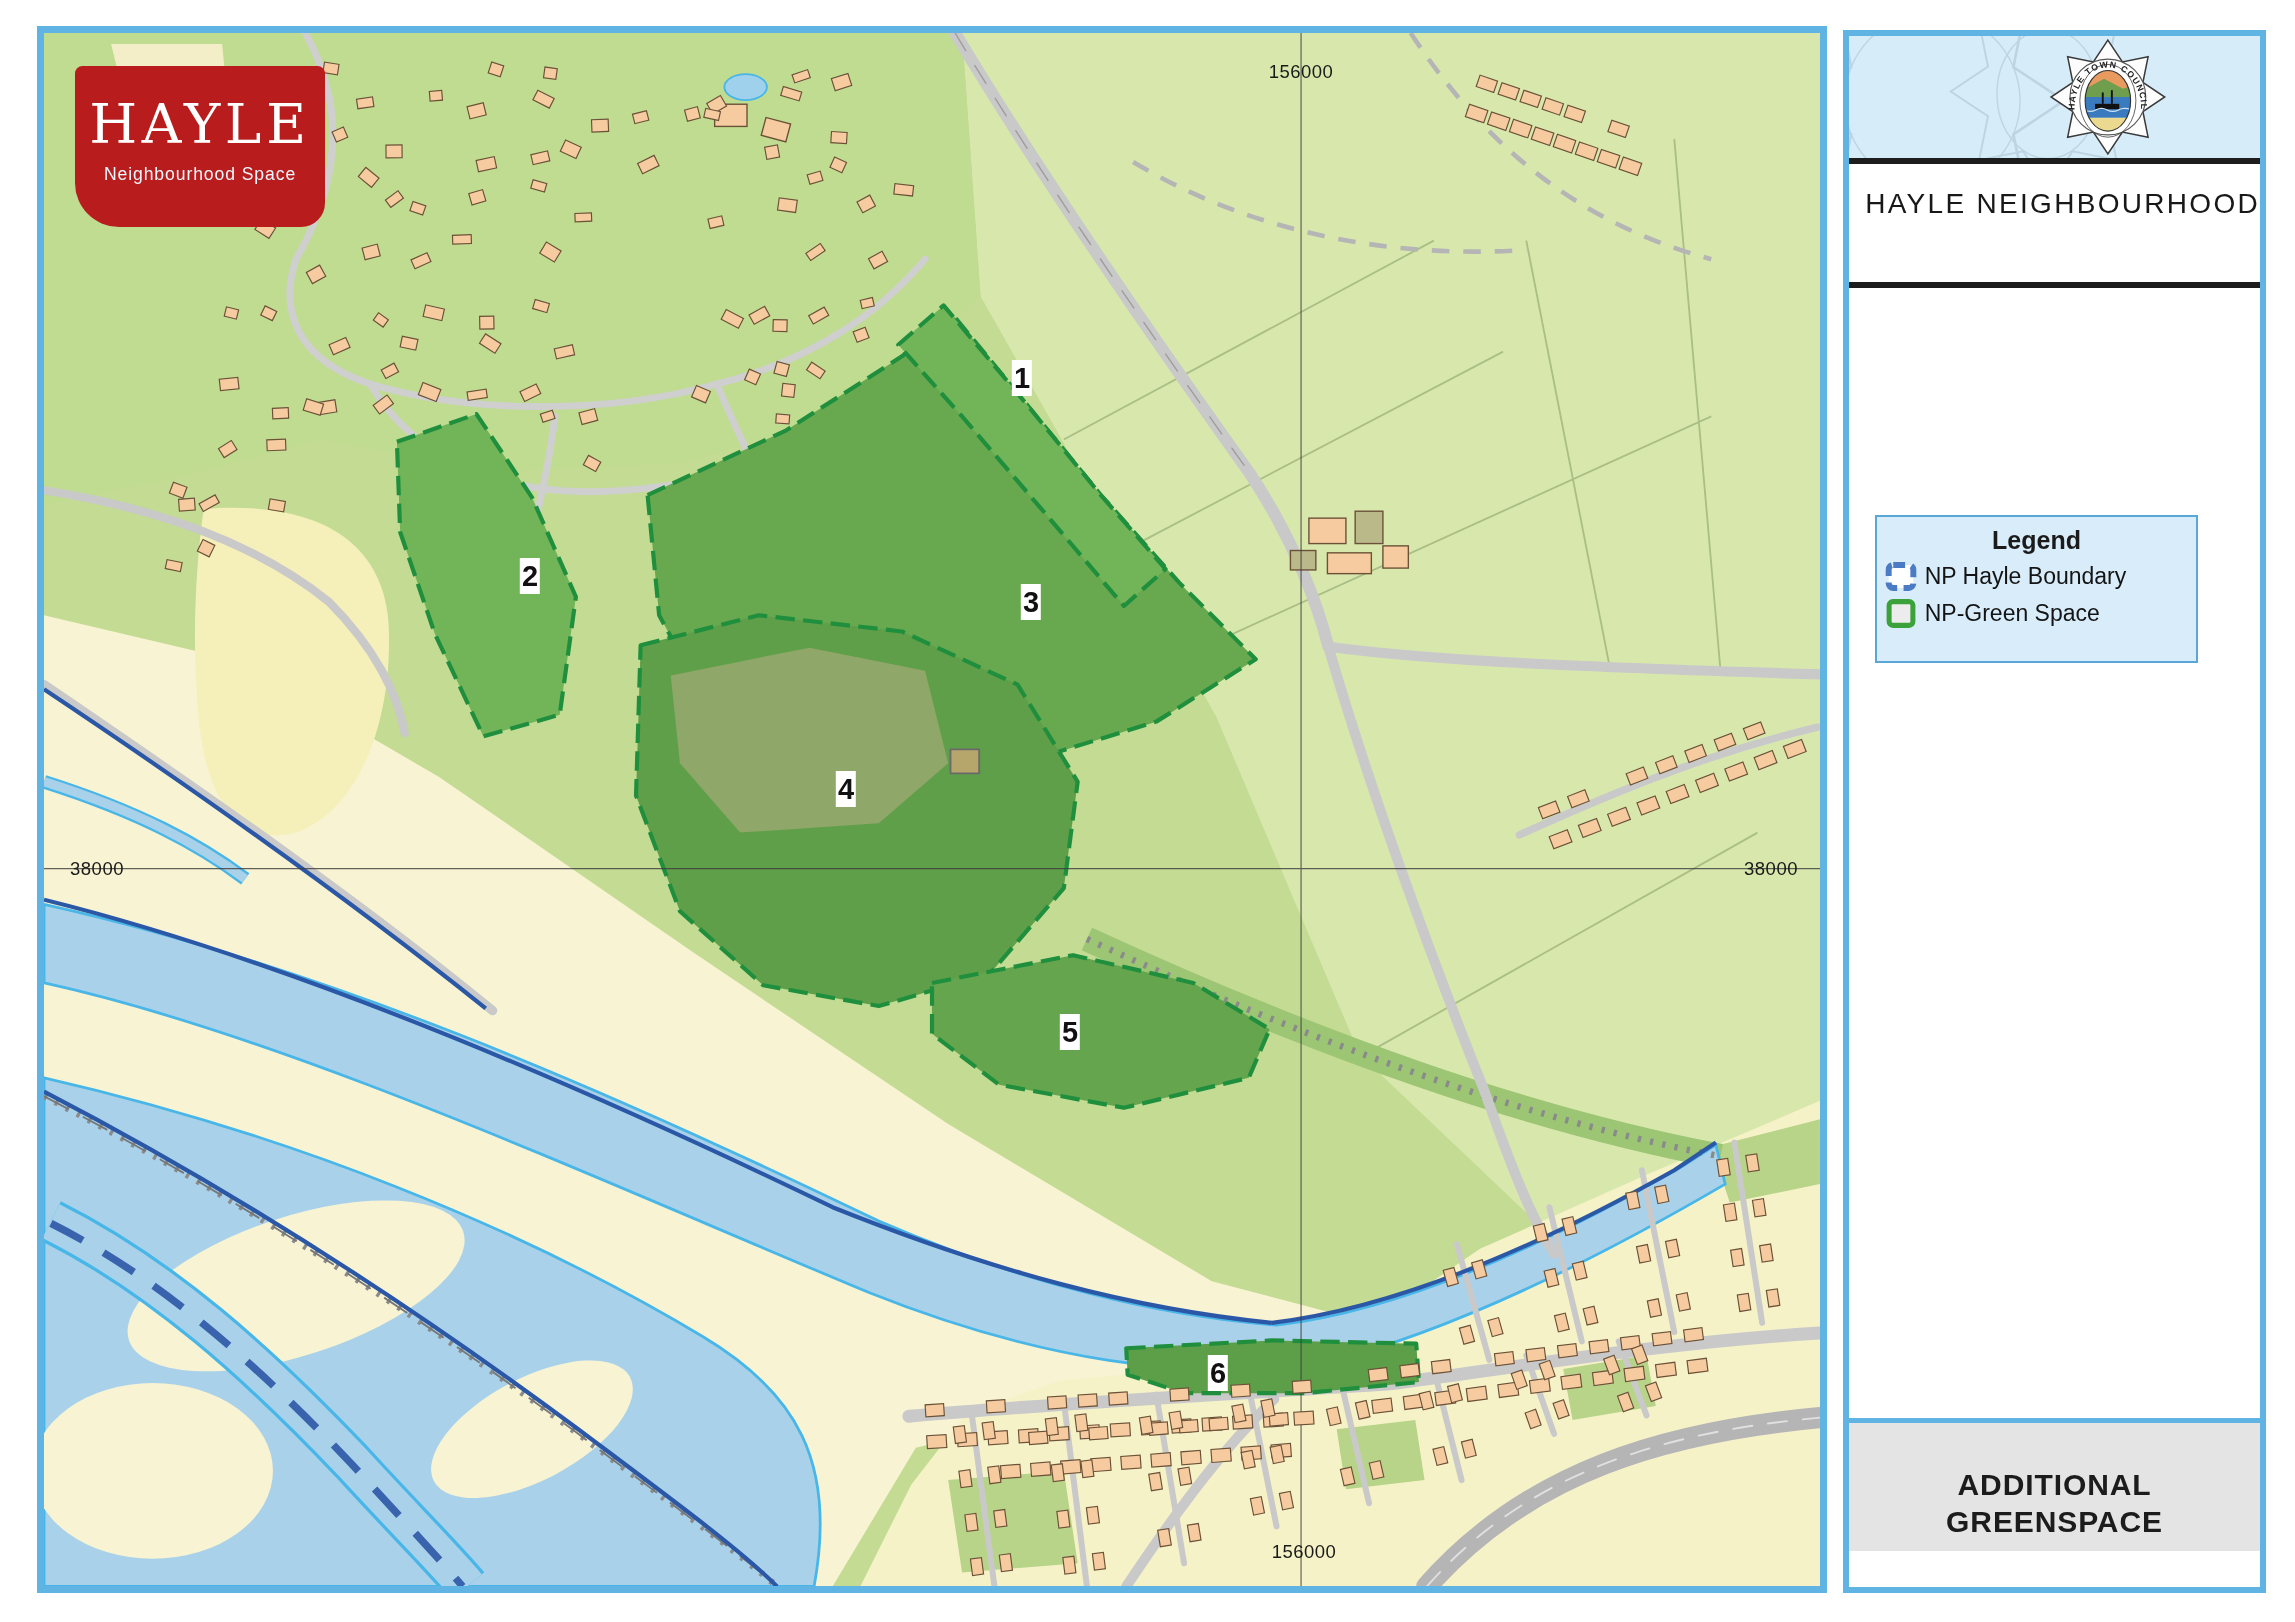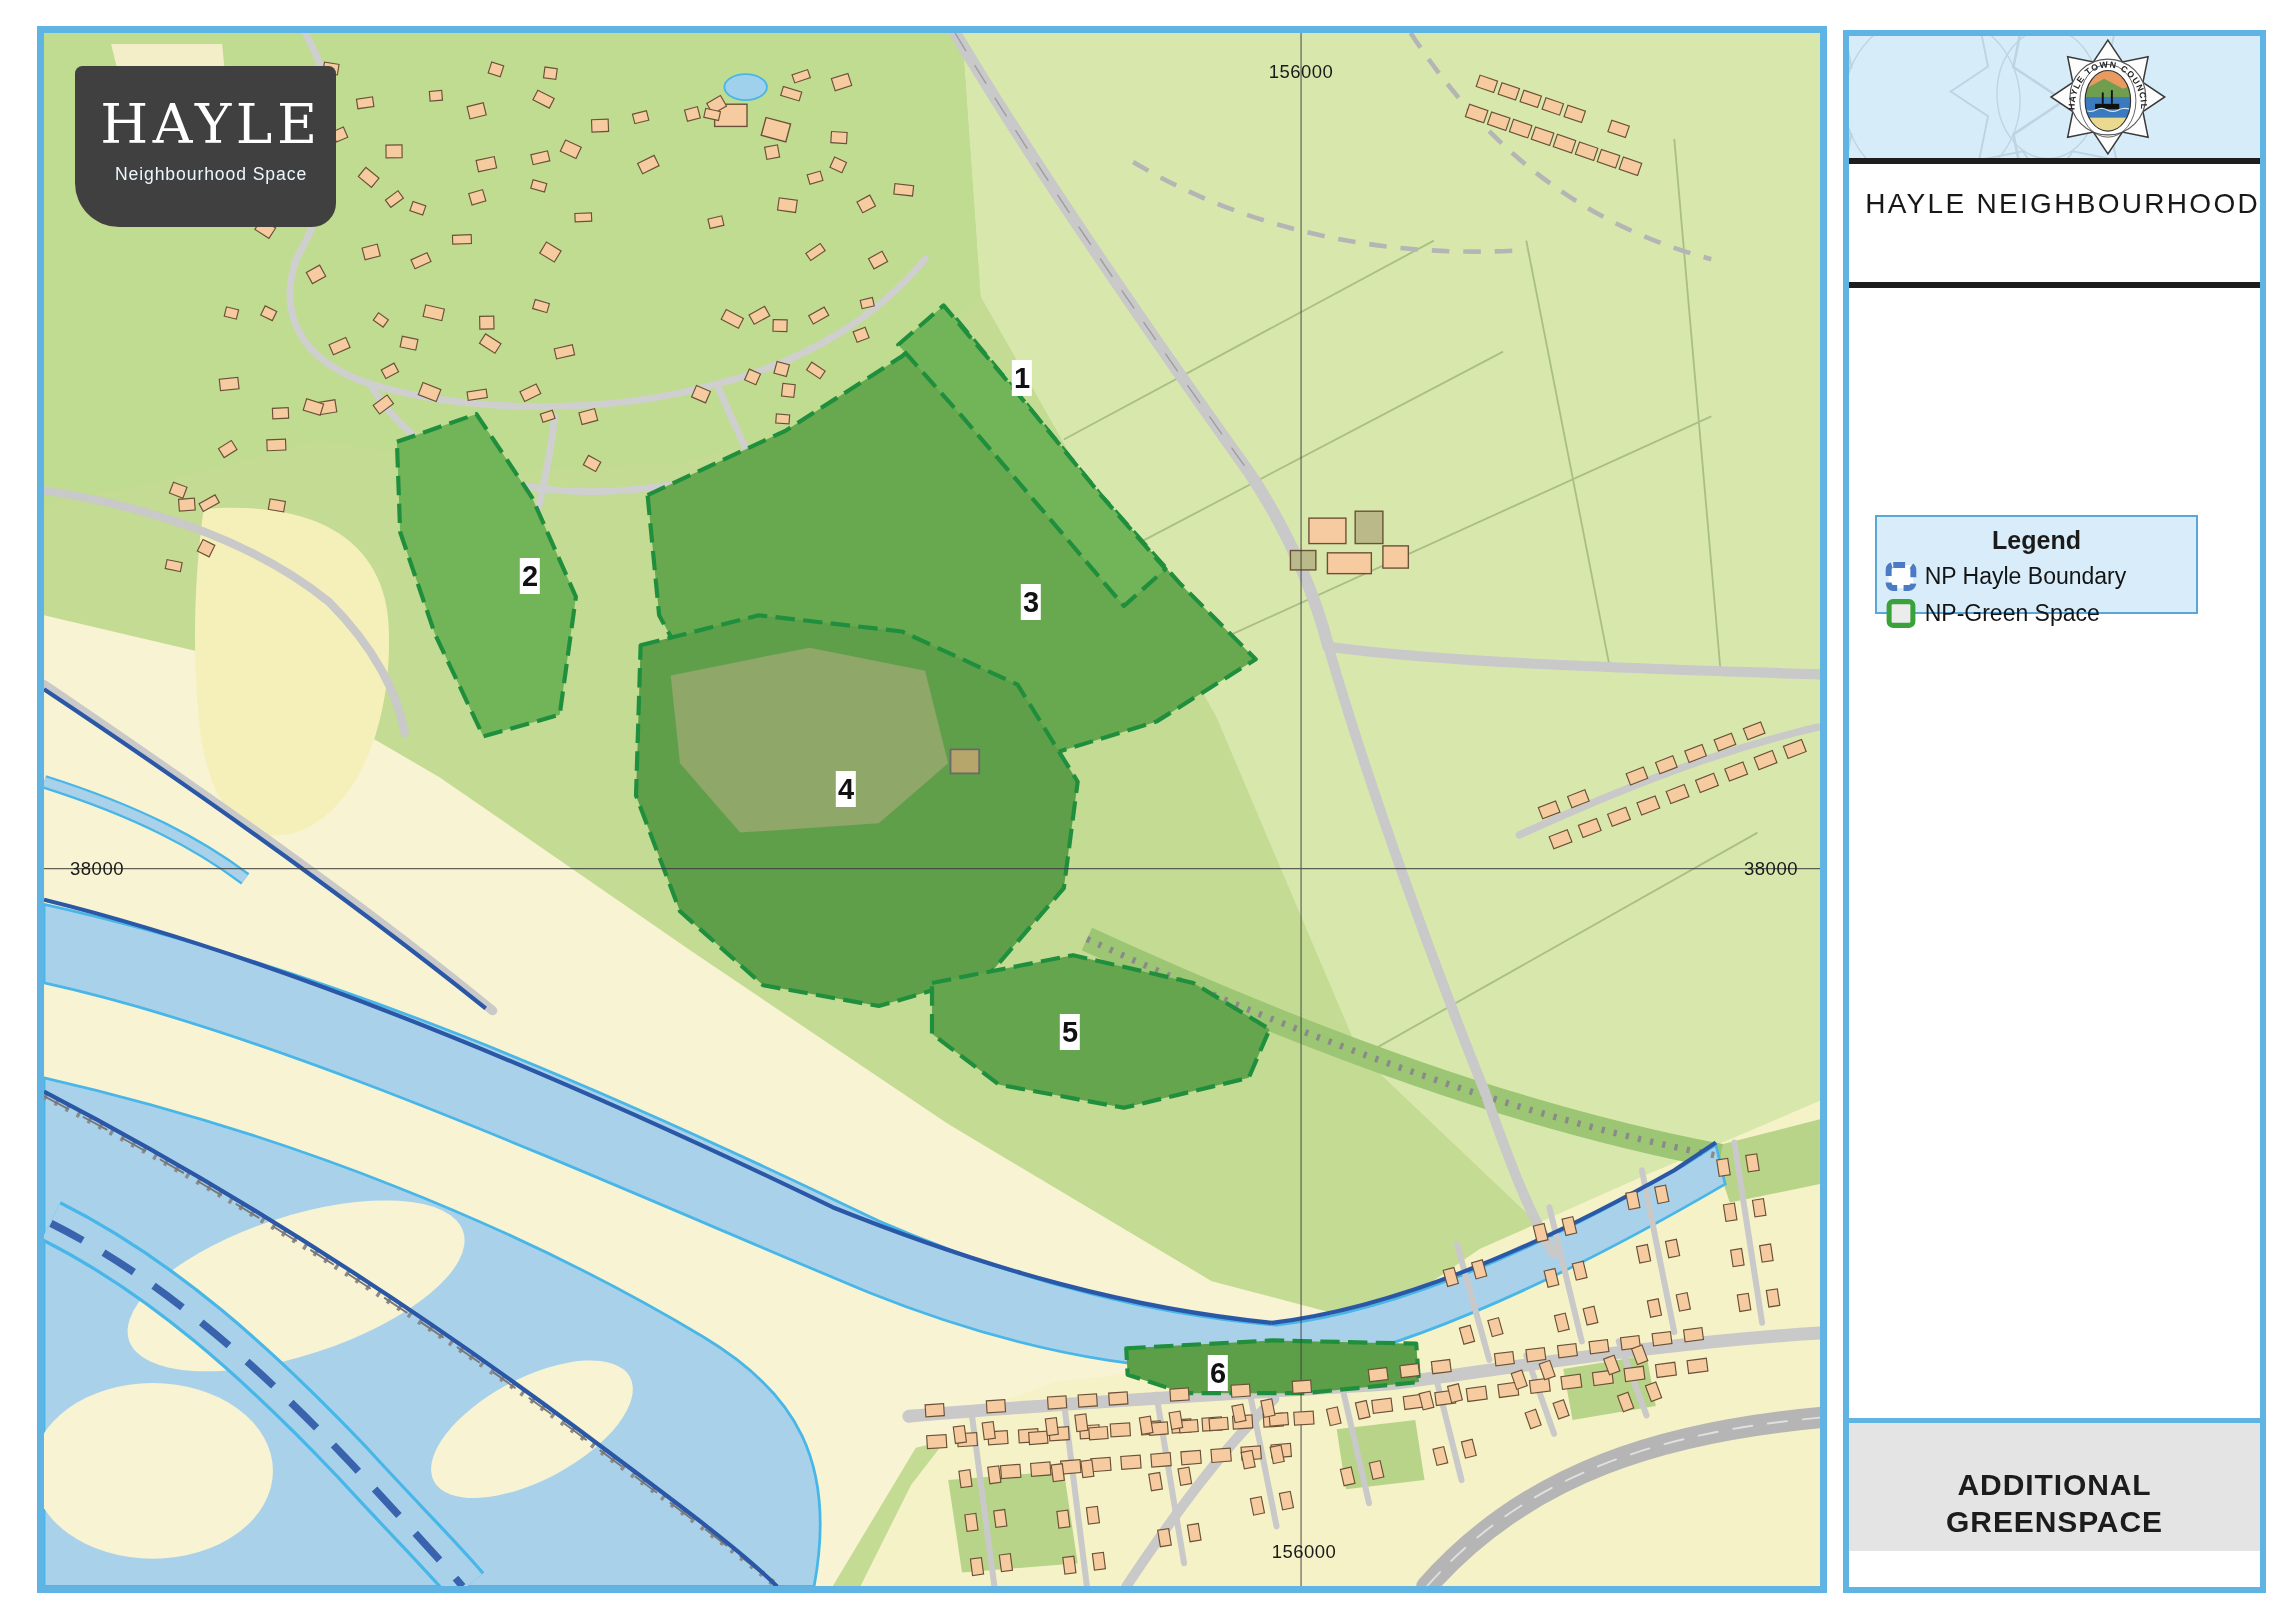--- a/index.html
+++ b/index.html
@@ -5,42 +5,42 @@
   html,body{margin:0;padding:0;background:#fff;}
   .page{position:relative;width:2295px;height:1623px;background:#ffffff;font-family:"Liberation Sans",sans-serif;overflow:hidden;}
 
   
   .map-frame{position:absolute;left:37px;top:26px;width:1790px;height:1567px;
     border:7px solid #5fb4e3;box-sizing:border-box;background:#c3db92;overflow:hidden;}
   .map-frame svg{display:block;}
 
   
   .logo-box{position:absolute;left:75px;top:66px;width:250px;height:161px;
-    background:#404040;border-radius:7.4px 7.4px 24px 44px;z-index:30;text-align:center;padding-left:11px;}
+    background:#b91c1c;border-radius:7.4px 7.4px 24px 44px;z-index:30;text-align:center;}
   .logo-title{margin-top:31px;font-family:"DejaVu Serif","Liberation Serif",serif;
     font-size:55px;line-height:55px;color:#ffffff;letter-spacing:4.6px;}
   .logo-sub{margin-top:12px;font-size:17.6px;color:#eaf7fd;letter-spacing:0.9px;}
 
   
   .grid-label{position:absolute;z-index:25;font-size:18.5px;color:#1a1a1a;
     transform:translate(-50%,-50%);white-space:nowrap;letter-spacing:0.5px;text-align:center;}
   .gs-num{position:absolute;z-index:26;width:20.4px;height:36px;background:#ffffff;
     transform:translate(-50%,-50%);display:flex;align-items:center;justify-content:center;
     font-size:29px;font-weight:600;color:#111;}
 
   
   .sidebar{position:absolute;left:1843px;top:30px;width:423px;height:1563px;
     border:6px solid #5fb4e3;box-sizing:border-box;background:#ffffff;}
   .crest-band{position:absolute;left:0;top:0;width:411px;height:122px;background:#d6ecf8;overflow:hidden;}
   .divider{position:absolute;left:0;width:411px;height:6px;background:#1d1d1d;}
   .div1{top:122px;}
   .div2{top:246px;}
   .sb-title{position:absolute;left:0;top:146px;width:411px;text-align:right;
     font-size:28px;line-height:43px;color:#181818;letter-spacing:2.3px;}
-  .legend-box{position:absolute;left:26px;top:479px;width:323px;height:99px;
+  .legend-box{position:absolute;left:26px;top:479px;width:323px;height:148px;
     background:#d8edf9;border:2.3px solid #58a7d6;box-sizing:border-box;}
   .legend-title{margin-top:9.3px;text-align:center;font-size:25px;font-weight:bold;color:#1b1b1b;}
   .legend-item{display:flex;align-items:center;margin:4.6px 0 0 8.3px;height:33px;}
   .legend-item .sym{width:32px;height:29px;flex:0 0 32px;}
   .legend-item .lbl{margin-left:7.4px;font-size:23px;color:#141414;}
   .sb-footer{position:absolute;left:0;top:1382px;width:411px;height:133px;background:#e4e4e4;
     border-top:5.6px solid #5fb4e3;box-sizing:border-box;text-align:center;}
   .sb-footer .ftxt{margin-top:43px;font-size:30px;font-weight:bold;line-height:37px;color:#1c1c1c;letter-spacing:0.9px;}
 </style>
 </head>

